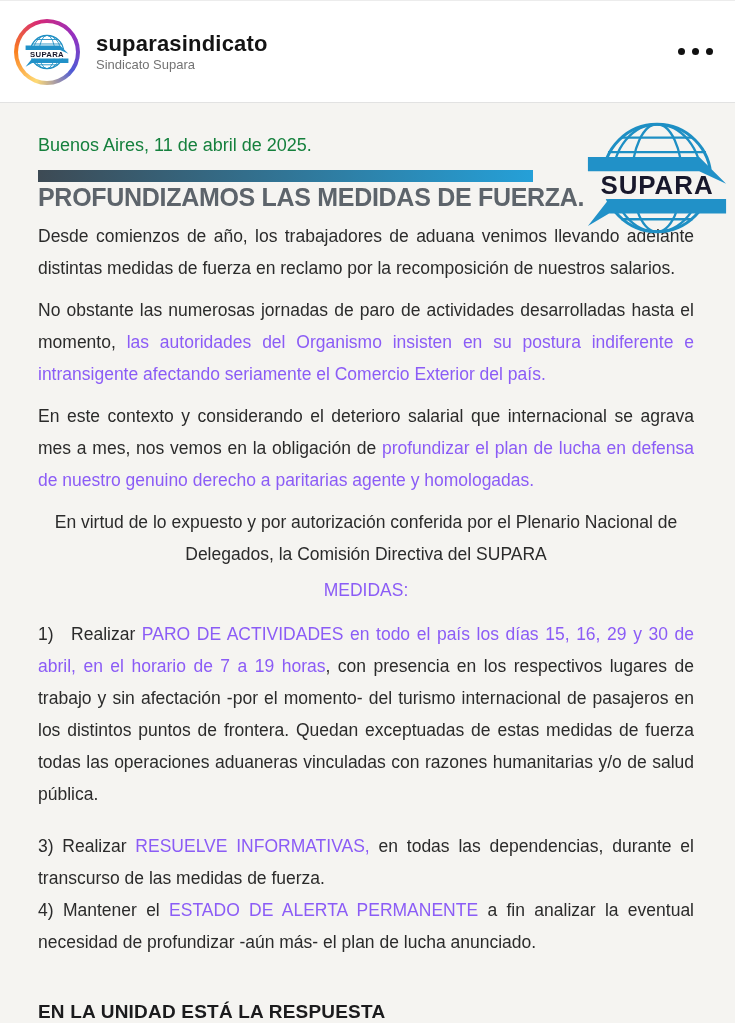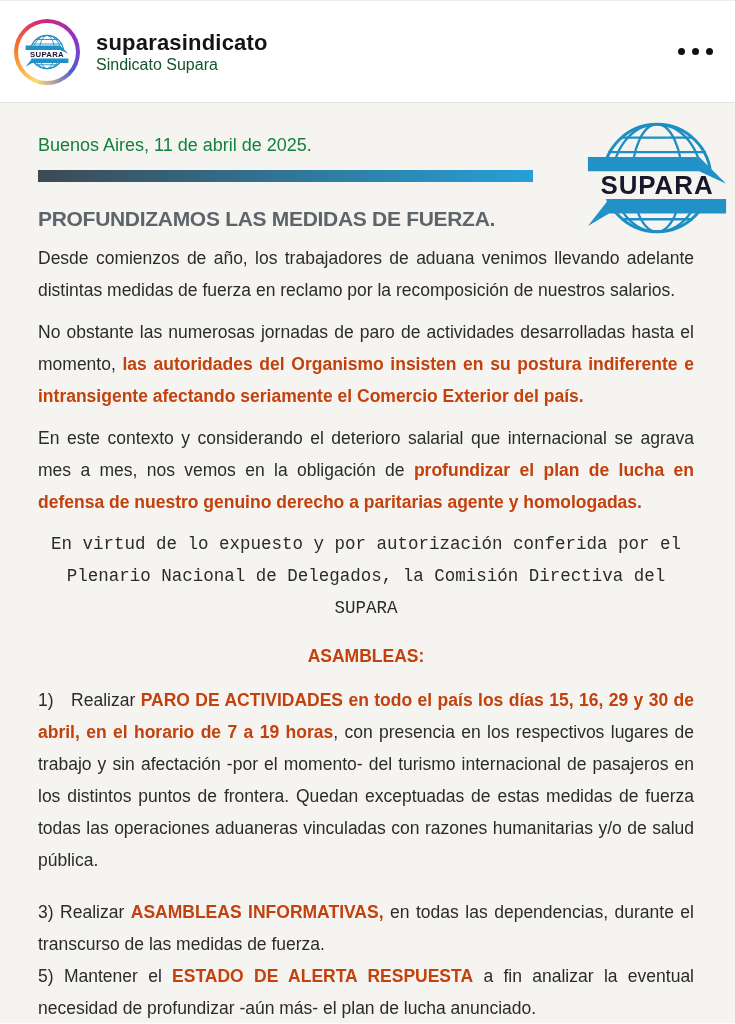--- a/index.html
+++ b/index.html
@@ -37,21 +37,21 @@
     background: #fff;
     border-radius: 50%;
     display: flex; align-items: center; justify-content: center;
   }
   .avatar-inner svg { width: 44px; height: 38px; }
   .ig-id { margin-left: 16px; display: flex; flex-direction: column; gap: 0; }
   .ig-username {
     font-size: 22px; font-weight: 700; color: #141414; letter-spacing: 0.2px;
     cursor: pointer;
   }
-  .ig-subtitle { font-size: 16px; color: #14532d; }
+  .ig-subtitle { font-size: 13px; color: #737373; }
   .ig-more {
     margin-left: auto;
     display: flex; gap: 7px; align-items: center;
     padding: 10px 4px;
     background: none; border: none; cursor: pointer;
   }
   .ig-more i {
     width: 7px; height: 7px; border-radius: 50%;
     background: #111; display: block;
   }
@@ -65,39 +65,39 @@
     color: #2b2b2b;
   }
   .doc-inner { padding: 30px 41px 0 38px; }
   .doc-date { font-size: 18px; color: #15803d; line-height: 24px; }
   .doc-bar {
     margin-top: 13px;
     width: 495px; height: 12px;
     background: linear-gradient(to right, #3d4a54, #25a0d8);
   }
   .doc-title {
-    margin-top: 22px;
-    font-size: 21px;
+    margin-top: 0;
+    font-size: 25px;
     font-weight: 700;
     color: #5d646b;
     letter-spacing: -0.3px;
     line-height: 30px;
   }
   .doc-logo-top {
     position: absolute;
     left: 586px; top: 15px;
     width: 142px; height: 120px;
   }
   .doc-logo-top svg { width: 142px; height: 120px; }
 
   .doc-body { margin-top: 8px; font-size: 17.5px; line-height: 32px; }
   .doc-p { text-align: justify; margin: 0 0 10px 0; }
-  .doc-p.center { text-align: center; margin-bottom: 16px; font-family: Liberation Mono, monospace; }
+  .doc-p.center { text-align: center; margin-bottom: 4px; }
   .doc-p.resolve { text-align: center; margin-bottom: 12px; }
-  .doc-p .b { font-weight: 700; color: #c2410c; }
+  .doc-p .b { font-weight: 400; color: #8b5cf6; }
   .doc-p.item { margin: 0; }
   .doc-p.first-item { margin-bottom: 20px; }
 
   .doc-footer { margin-top: 38px; text-align: left; }
   .doc-footer-slogan { font-size: 19px; font-weight: 700; color: #1b1b1d; letter-spacing: 0.2px; }
   .doc-footer-sig { margin-top: 6px; font-size: 17.5px; color: #2b2b2b; }
   .doc-footer-logo { margin-top: 6px; }
   .doc-footer-logo svg { width: 68px; height: 58px; }
 
   .logo-text {
@@ -160,26 +160,26 @@
       <div class="doc-date">Buenos Aires, 11 de abril de 2025.</div>
       <div class="doc-bar"></div>
       <h1 class="doc-title">PROFUNDIZAMOS LAS MEDIDAS DE FUERZA.</h1>
 
       <div class="doc-body">
         <div>
             <p class="doc-p"><span>Desde comienzos de año, los trabajadores de aduana venimos llevando adelante distintas medidas de fuerza en reclamo por la recomposición de nuestros salarios.</span></p>
             <p class="doc-p"><span>No obstante las numerosas jornadas de paro de actividades desarrolladas hasta el momento, </span><span class="b">las autoridades del Organismo insisten en su postura indiferente e intransigente afectando seriamente el Comercio Exterior del país.</span></p>
             <p class="doc-p"><span>En este contexto y considerando el deterioro salarial que internacional se agrava mes a mes, nos vemos en la obligación de </span><span class="b">profundizar el plan de lucha en defensa de nuestro genuino derecho a paritarias agente y homologadas.</span></p>
             <p class="doc-p center"><span>En virtud de lo expuesto y por autorización conferida por el Plenario Nacional de Delegados, la Comisión Directiva del SUPARA</span></p>
-            <p class="doc-p resolve"><span class="b">ASAMBLEAS:</span></p>
+            <p class="doc-p resolve"><span class="b">MEDIDAS:</span></p>
           </div>
         <div>
             <p class="doc-p item first-item"><span>1) Realizar </span><span class="b">PARO DE ACTIVIDADES en todo el país los días 15, 16, 29 y 30 de abril, en el horario de 7 a 19 horas</span><span>, con presencia en los respectivos lugares de trabajo y sin afectación -por el momento- del turismo internacional de pasajeros en los distintos puntos de frontera. Quedan exceptuadas de estas medidas de fuerza todas las operaciones aduaneras vinculadas con razones humanitarias y/o de salud pública.</span></p>
-            <p class="doc-p item"><span>3) Realizar </span><span class="b">ASAMBLEAS INFORMATIVAS,</span><span> en todas las dependencias, durante el transcurso de las medidas de fuerza.</span></p>
-            <p class="doc-p item"><span>5) Mantener el </span><span class="b">ESTADO DE ALERTA RESPUESTA</span><span> a fin analizar la eventual necesidad de profundizar -aún más- el plan de lucha anunciado.</span></p>
+            <p class="doc-p item"><span>3) Realizar </span><span class="b">RESUELVE INFORMATIVAS,</span><span> en todas las dependencias, durante el transcurso de las medidas de fuerza.</span></p>
+            <p class="doc-p item"><span>4) Mantener el </span><span class="b">ESTADO DE ALERTA PERMANENTE</span><span> a fin analizar la eventual necesidad de profundizar -aún más- el plan de lucha anunciado.</span></p>
           </div>
 
         <div class="doc-footer">
           <div class="doc-footer-slogan">EN LA UNIDAD ESTÁ LA RESPUESTA</div>
           <div class="doc-footer-sig">Comisión Plenario</div>
           <div class="doc-footer-logo">
             <svg viewBox="0 0 148 124">
               <circle cx="74" cy="62" r="56" fill="none" stroke="#1e8fc4" stroke-width="4"></circle>
               <ellipse cx="74" cy="62" rx="26" ry="56" fill="none" stroke="#1e8fc4" stroke-width="3"></ellipse>
               <ellipse cx="74" cy="62" rx="46" ry="56" fill="none" stroke="#1e8fc4" stroke-width="3"></ellipse>

